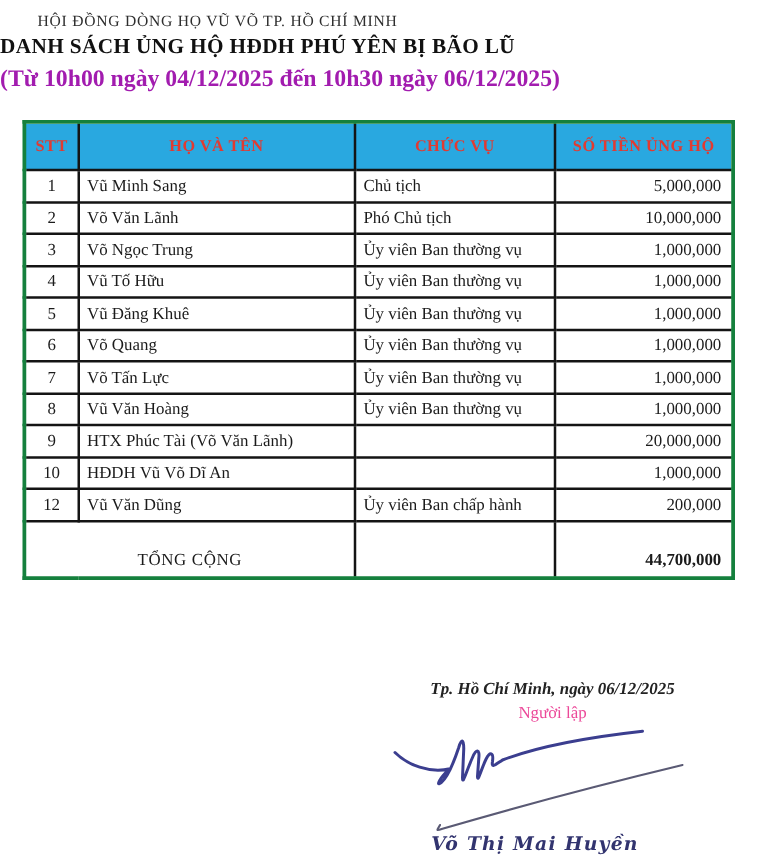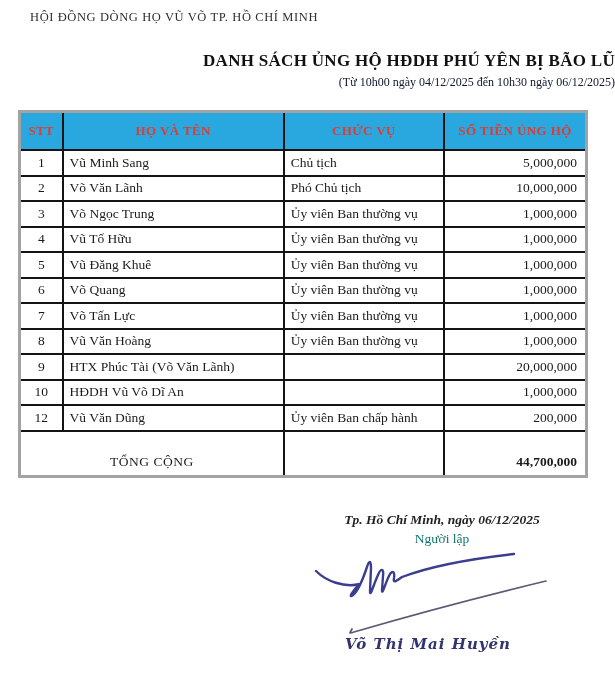--- a/index.html
+++ b/index.html
@@ -18,41 +18,40 @@
     height: 634px;
     background: #ffffff;
   }
   .org-header {
     padding: 10px 0 0 30px;
     font-size: 12.5px;
     letter-spacing: 0.6px;
     color: #2e2e2e;
   }
   .title-block {
-    text-align: right;
-    margin-top: 24px;
+    text-align: left;
     line-height: 1.45;
   }
   .doc-title {
     font-size: 17px;
     font-weight: bold;
     letter-spacing: 0.3px;
     color: #111;
   }
   .doc-subtitle {
-    font-size: 12px;
-    font-weight: normal;
-    color: #0f172a;
+    font-size: 19px;
+    font-weight: bold;
+    color: #a21caf;
   }
   table.donation-table {
     border-collapse: collapse;
     table-layout: fixed;
     margin: 19px 0 0 18px;
     width: 570px;
-    border: 3px solid #a3a3a3;
+    border: 3px solid #15803d;
     padding-left: 12px;
   }
   .donation-table th, .donation-table td {
     border: 2px solid #141414;
     overflow: hidden;
     white-space: nowrap;
   }
   .donation-table thead th {
     background: var(--header-bg, #29a8e0);
     color: var(--header-red, #e23a31);
@@ -77,34 +76,34 @@
     text-align: center !important;
     letter-spacing: 0.5px;
   }
   .total-amount-cell {
     font-weight: bold;
     font-size: 13.5px;
   }
   .footer-block {
     position: absolute;
     right: 28px;
-    top: 512px;
+    top: 543px;
     width: 290px;
     text-align: center;
   }
   .place-date {
     font-style: italic;
     font-weight: bold;
     font-size: 13.5px;
     color: #222;
   }
   .prepared-by {
     margin-top: 3px;
     font-size: 13.5px;
-    color: #0f766e;
+    color: #ec4899;
   }
   .signature-wrap {
     margin-top: 2px;
     height: 86px;
   }
   .signer-name {
     margin-top: 0px;
     font-family: "DejaVu Serif", serif;
     font-style: italic;
     font-weight: bold;

